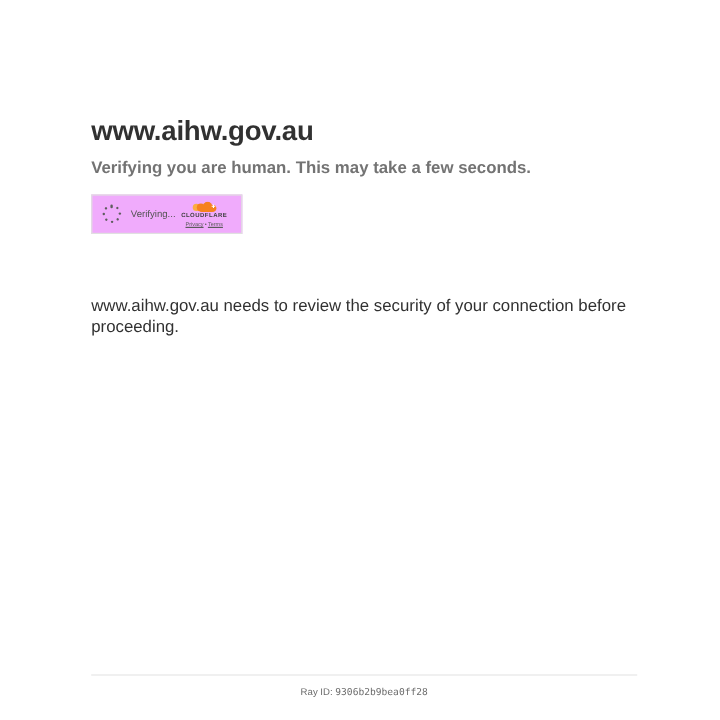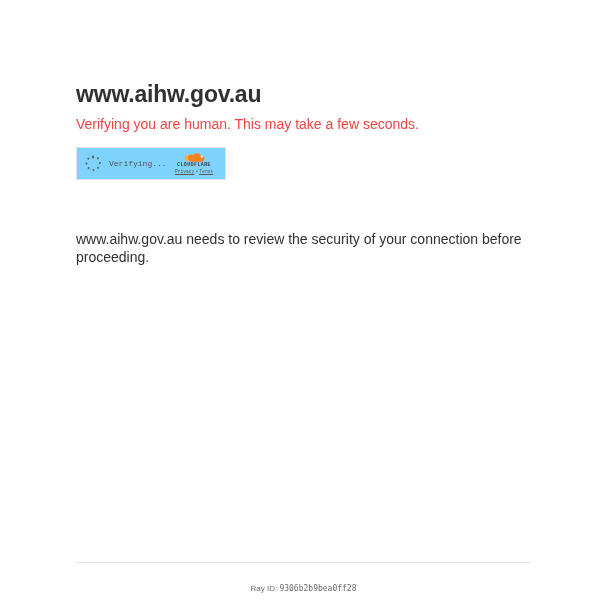--- a/index.html
+++ b/index.html
@@ -11,46 +11,46 @@
     overflow: hidden;
   }
   .page { position: relative; width: 600px; height: 600px; background: #ffffff; }
 
   .main-content {
     position: absolute;
     left: 76px; top: 0;
     width: 455px;
   }
   h1.page-title {
-    padding-top: 80px;
+    padding-top: 63px;
     font-size: 23px;
     line-height: 28px;
     font-weight: 700;
     color: #313131;
     letter-spacing: -0.2px;
+    margin-top: 32px;
   }
   .subtitle {
     margin-top: 7px;
     font-size: 14px;
     line-height: 18px;
-    font-weight: 400;
-    color: #ef4444;
+    font-weight: 700;
+    color: #737373;
   }
 
   
   .turnstile {
     margin-top: 14px;
-    width: 150px;
+    width: 126px;
     height: 33px;
-    background: #7dd3fc;
+    background: #f0abfc;
     border: 1px solid #e0e0e0;
     display: flex;
     align-items: center;
     padding: 0 7px 0 8px;
-    font-family: Liberation Mono, monospace;
   }
   .spinner {
     position: relative;
     width: 16px; height: 16px;
     flex: 0 0 auto;
     animation: spin 3s linear infinite;
   }
   @keyframes spin { to { transform: rotate(360deg); } }
   .spinner i {
     position: absolute;
@@ -115,21 +115,21 @@
   
   .footer {
     position: absolute;
     left: 76px;
     top: 562px;
     width: 455px;
     border-top: 1px solid #e6e6e6;
     text-align: center;
   }
   .ray-id {
-    margin-top: 21px;
+    margin-top: 9px;
     font-size: 8px;
     color: #6b6b6b;
   }
   .ray-id code {
     font-family: "DejaVu Sans Mono", "Liberation Mono", monospace;
     font-size: 8px;
   }
   .attribution {
     margin-top: 5px;
     font-size: 8px;

